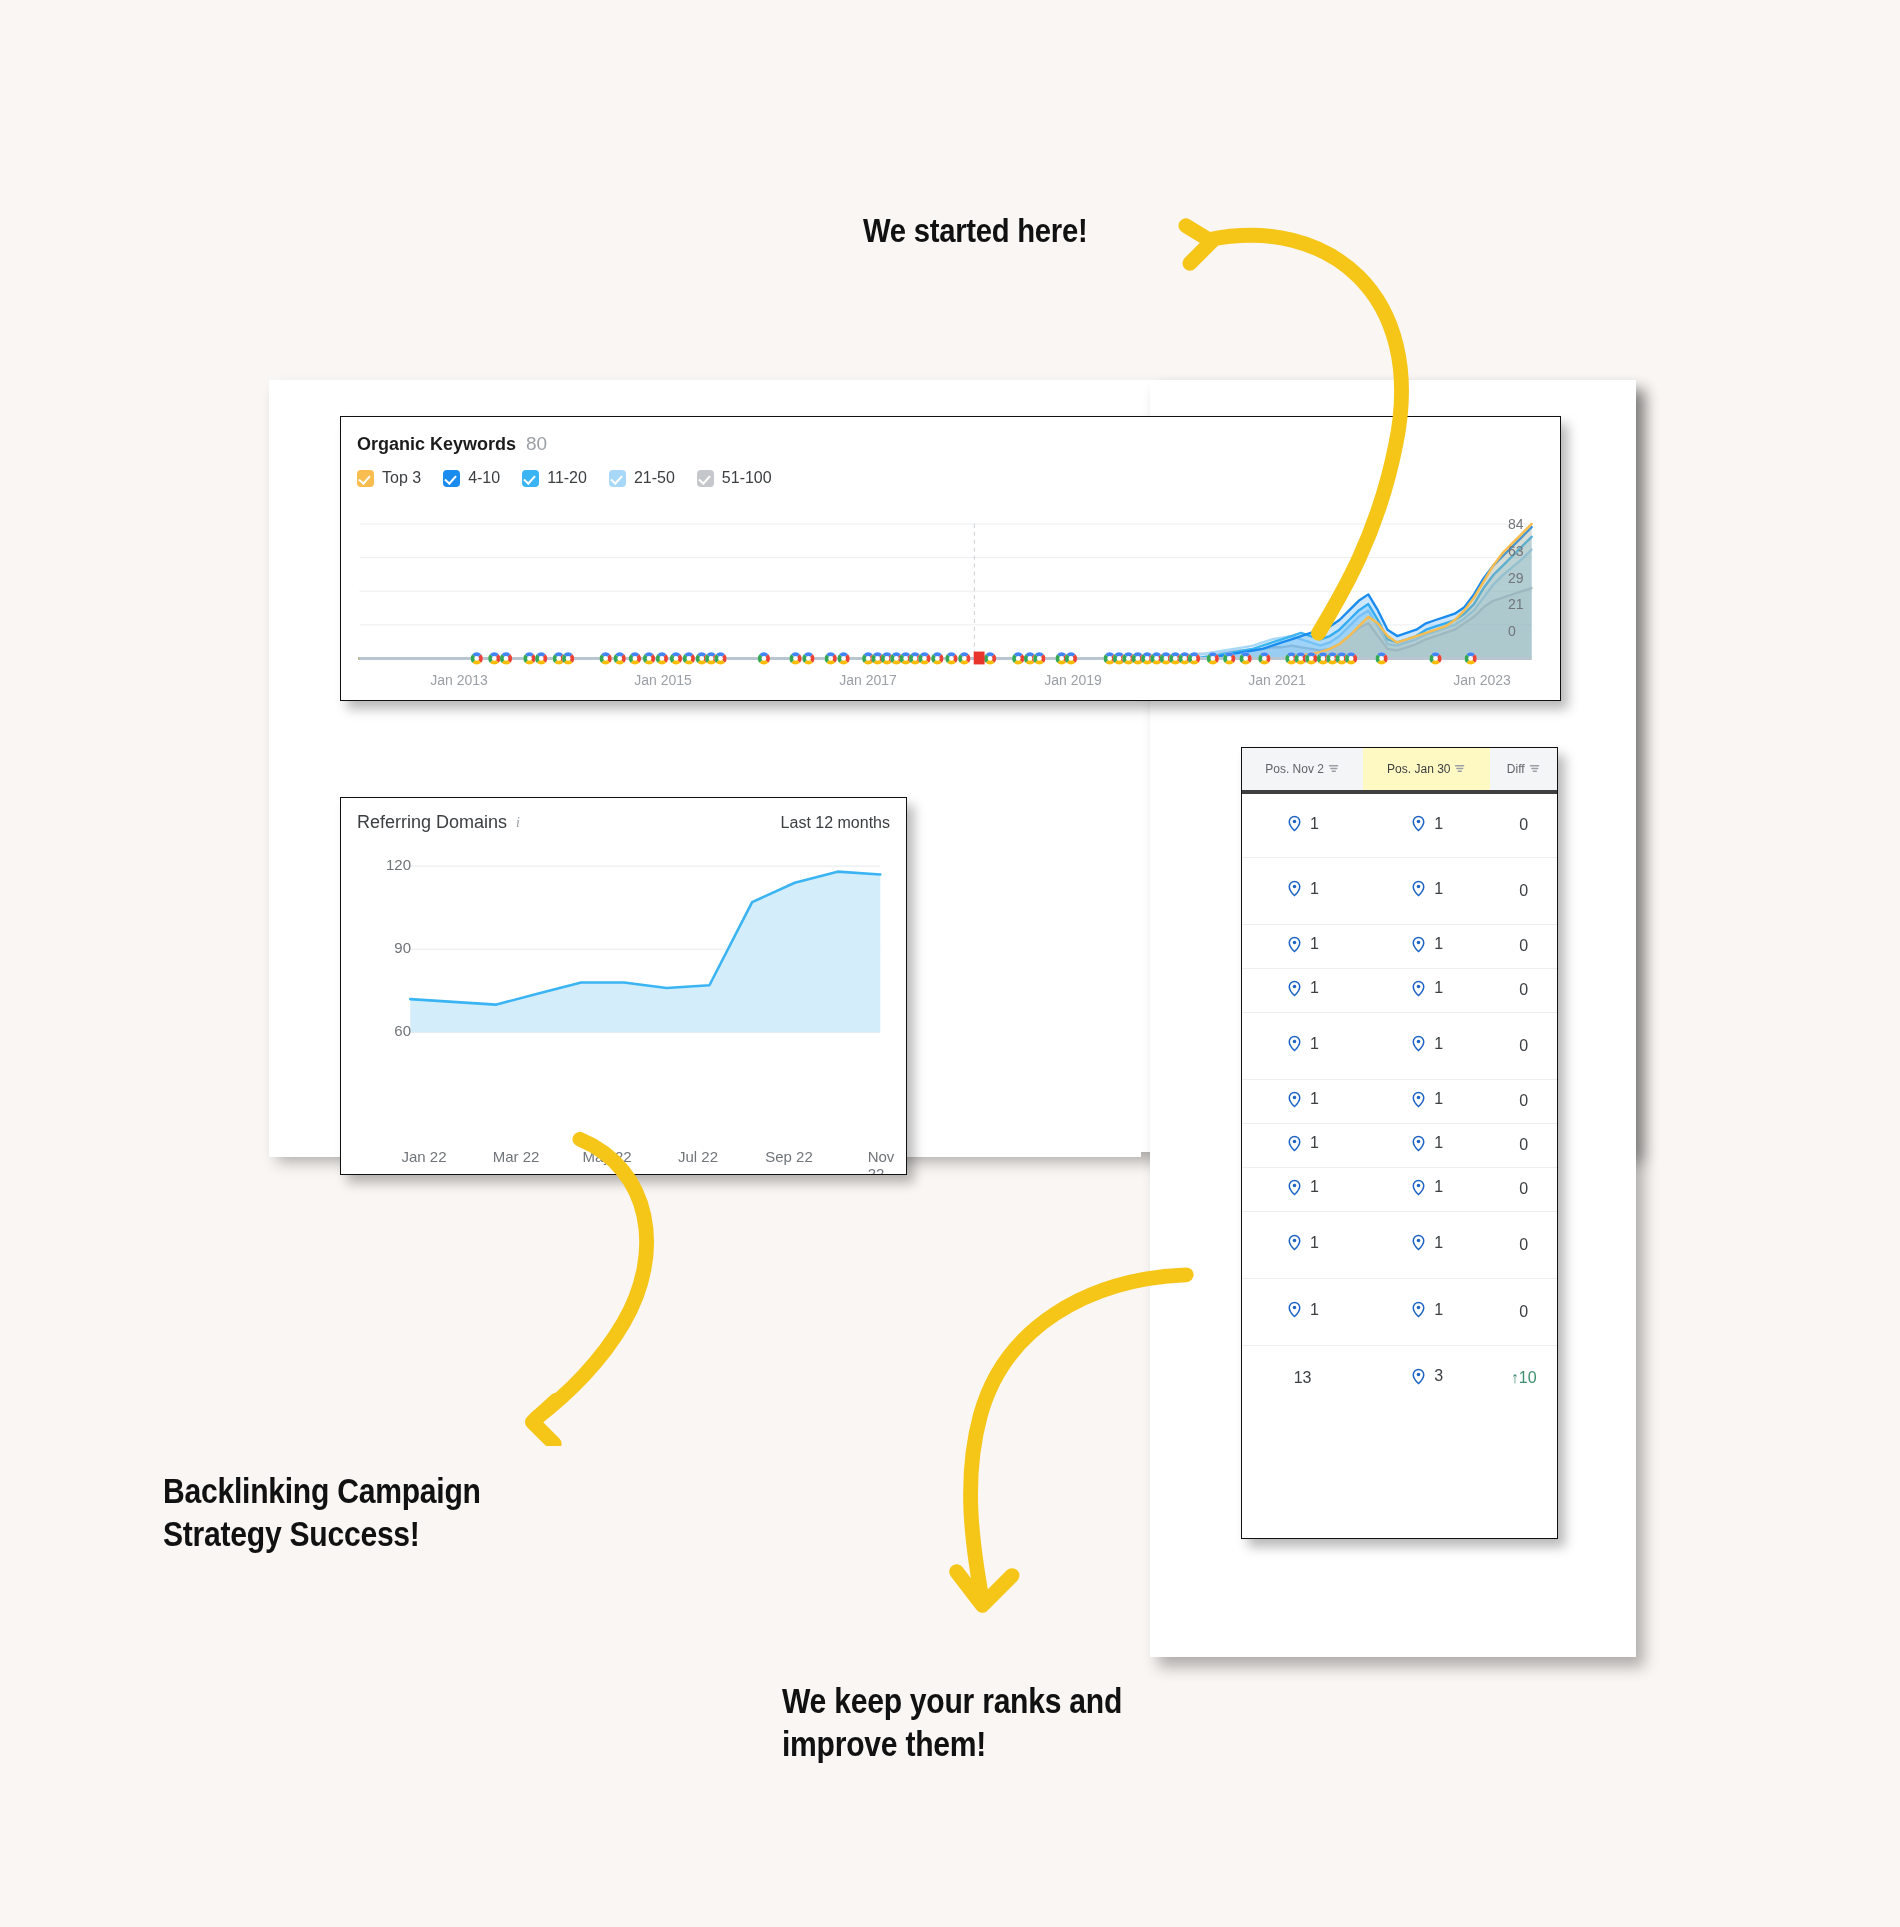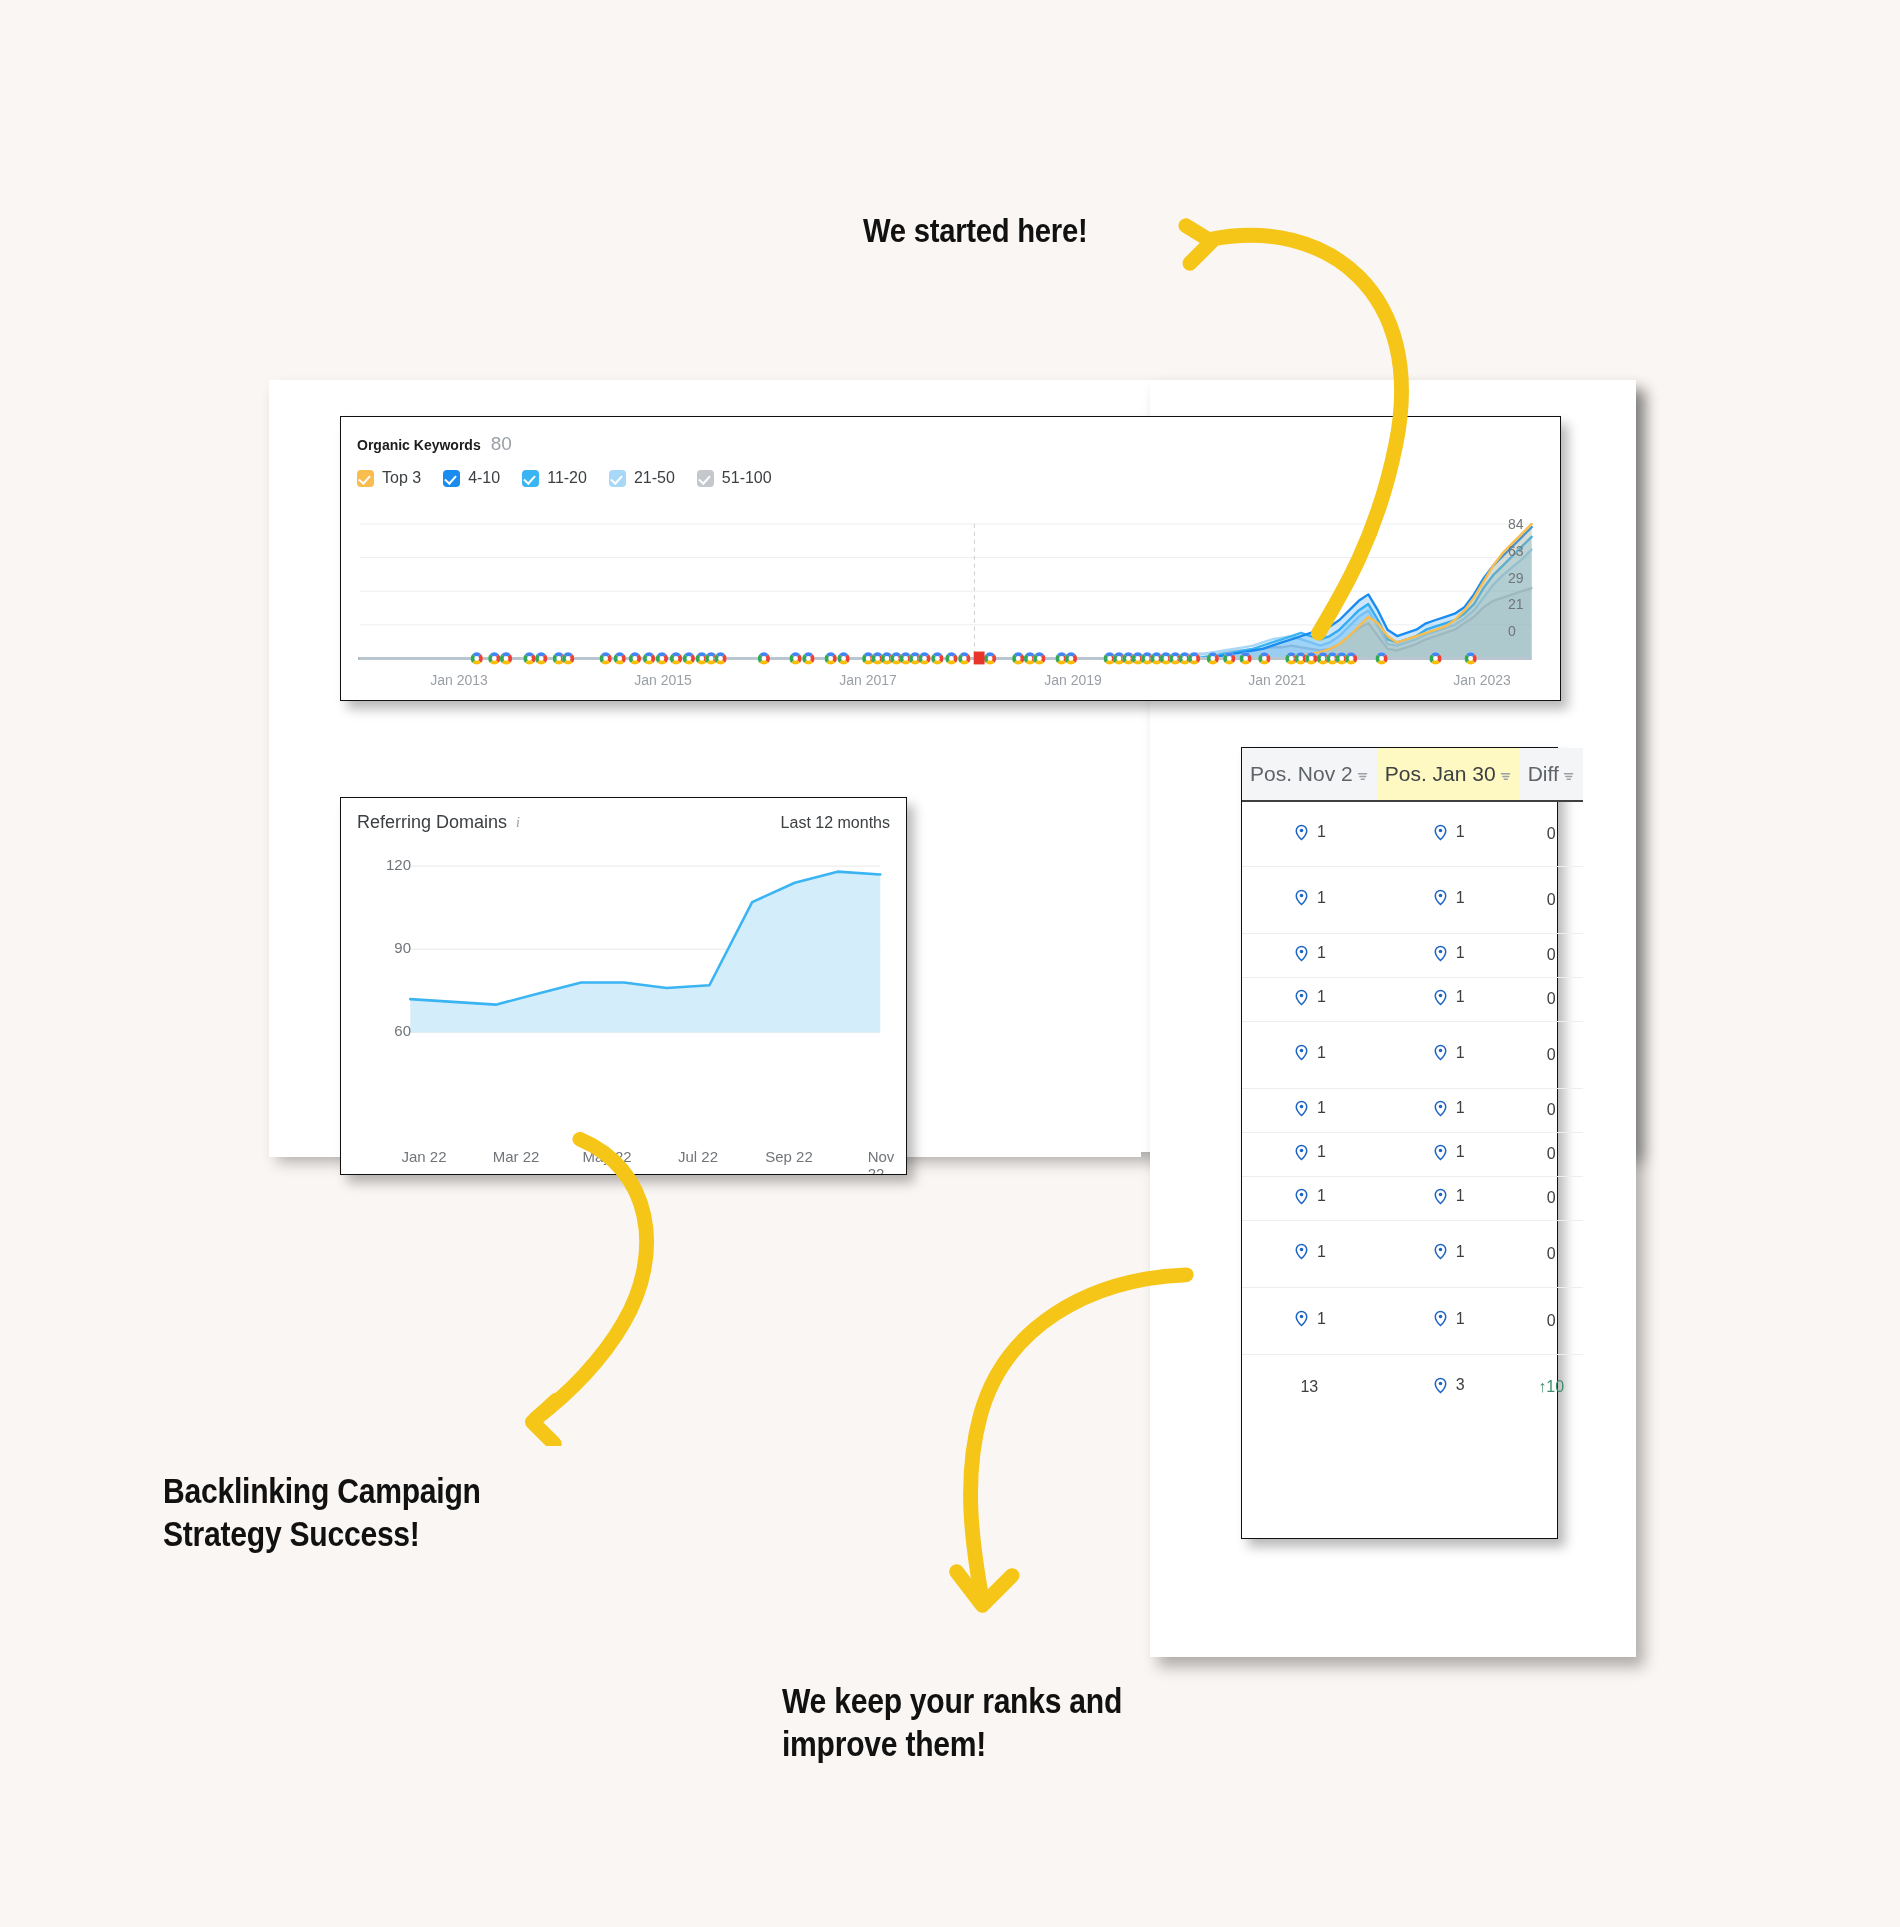--- a/index.html
+++ b/index.html
@@ -51,21 +51,21 @@
     left: 340px; top: 416px; width: 1221px; height: 285px;
     background: #ffffff;
     border: 1px solid #111111;
     box-shadow: 7px 8px 11px rgba(0,0,0,0.28);
     overflow: hidden;
   }
   .ok-head {
     display: flex; align-items: baseline; gap: 10px;
     padding: 16px 0 0 16px;
   }
-  .ok-title { font-size: 14px; font-weight: bold; color: #1c1c1c; }
+  .ok-title { font-size: 18px; font-weight: bold; color: #1c1c1c; }
   .ok-count { font-size: 19px; color: #9aa0a6; }
 
   .ok-legend { display: flex; align-items: center; gap: 22px; padding: 14px 4px 0 16px; }
   .leg { display: flex; align-items: center; gap: 8px; }
   .leg-box {
     width: 17px; height: 17px; border-radius: 4px;
     position: relative; flex: none;
   }
   .leg-box::after {
     content: "";
@@ -115,23 +115,23 @@
   
   #card-table {
     position: absolute;
     left: 1241px; top: 747px; width: 317px; height: 792px;
     background: #ffffff;
     border: 1px solid #111111;
     box-shadow: 7px 8px 11px rgba(0,0,0,0.28);
   }
   .tbl { width: 100%; border-collapse: collapse; }
   .tbl th {
-    font-weight: normal; font-size: 21px; color: #5f6368;
+    font-weight: normal; font-size: 12px; color: #5f6368;
     background: #f4f5f7; padding: 14px 8px; text-align: center;
-    border-bottom: 2px solid #404040; white-space: nowrap;
+    border-bottom: 4px solid #404040; white-space: nowrap;
   }
   .tbl th.hl { background: #fef9c3; color: #3c4043; }
   .sorticon { display: inline-block; width: 12px; vertical-align: -1px; margin-left: 4px; }
   .tbl td {
     font-size: 16px; color: #3c4043; text-align: center;
     border-bottom: 1px solid #eceef0; padding: 0 8px;
   }
   .cellpin { display: inline-flex; align-items: center; gap: 7px; justify-content: center; }
   .diffc { color: #70757a; }
   .tbl tr.total td { color: #3c4043; border-bottom: none; margin-top: 25px; }

